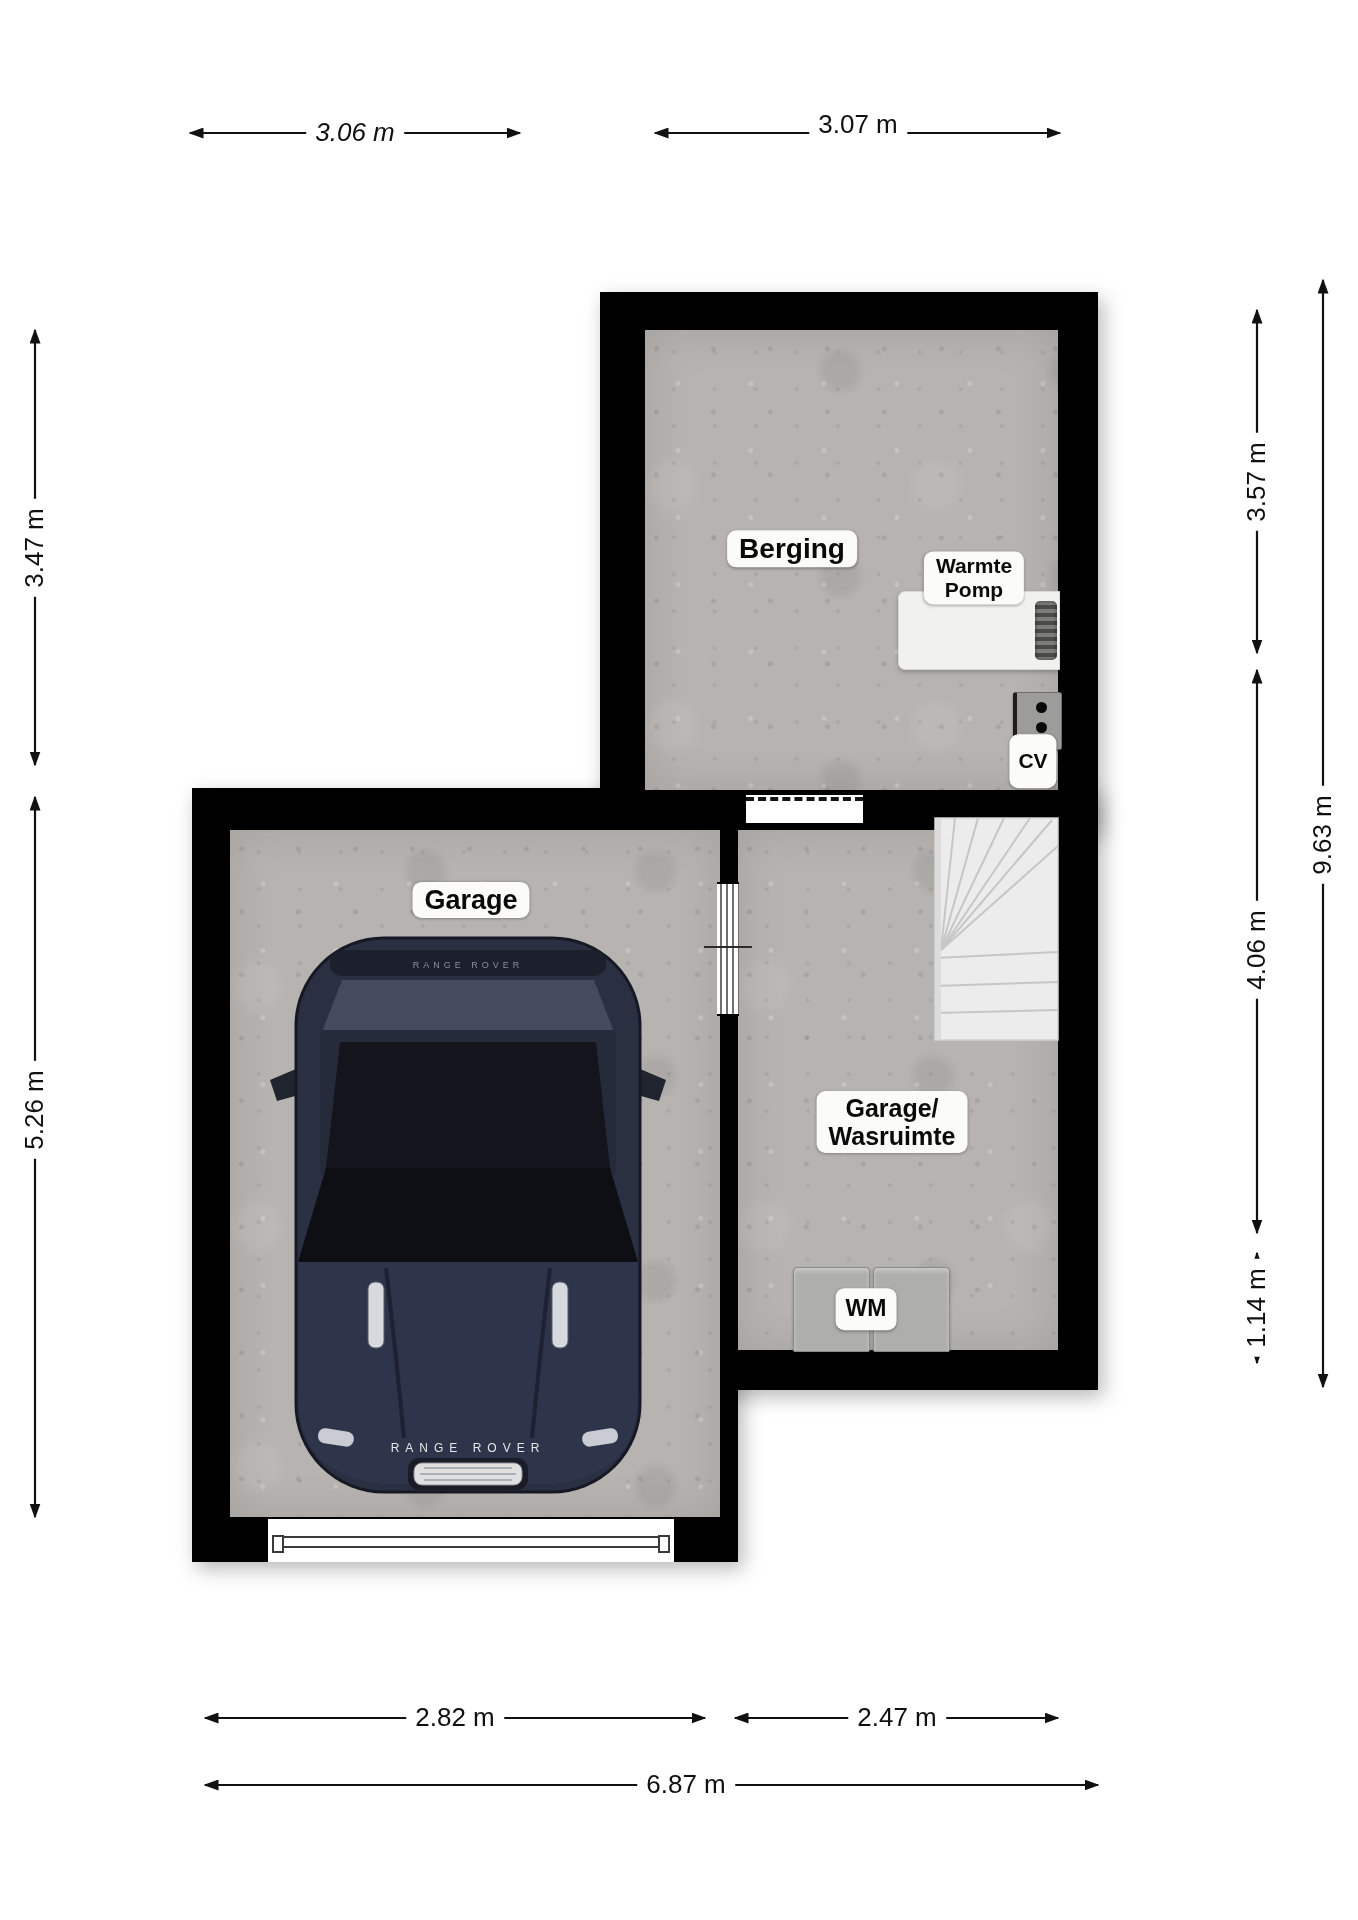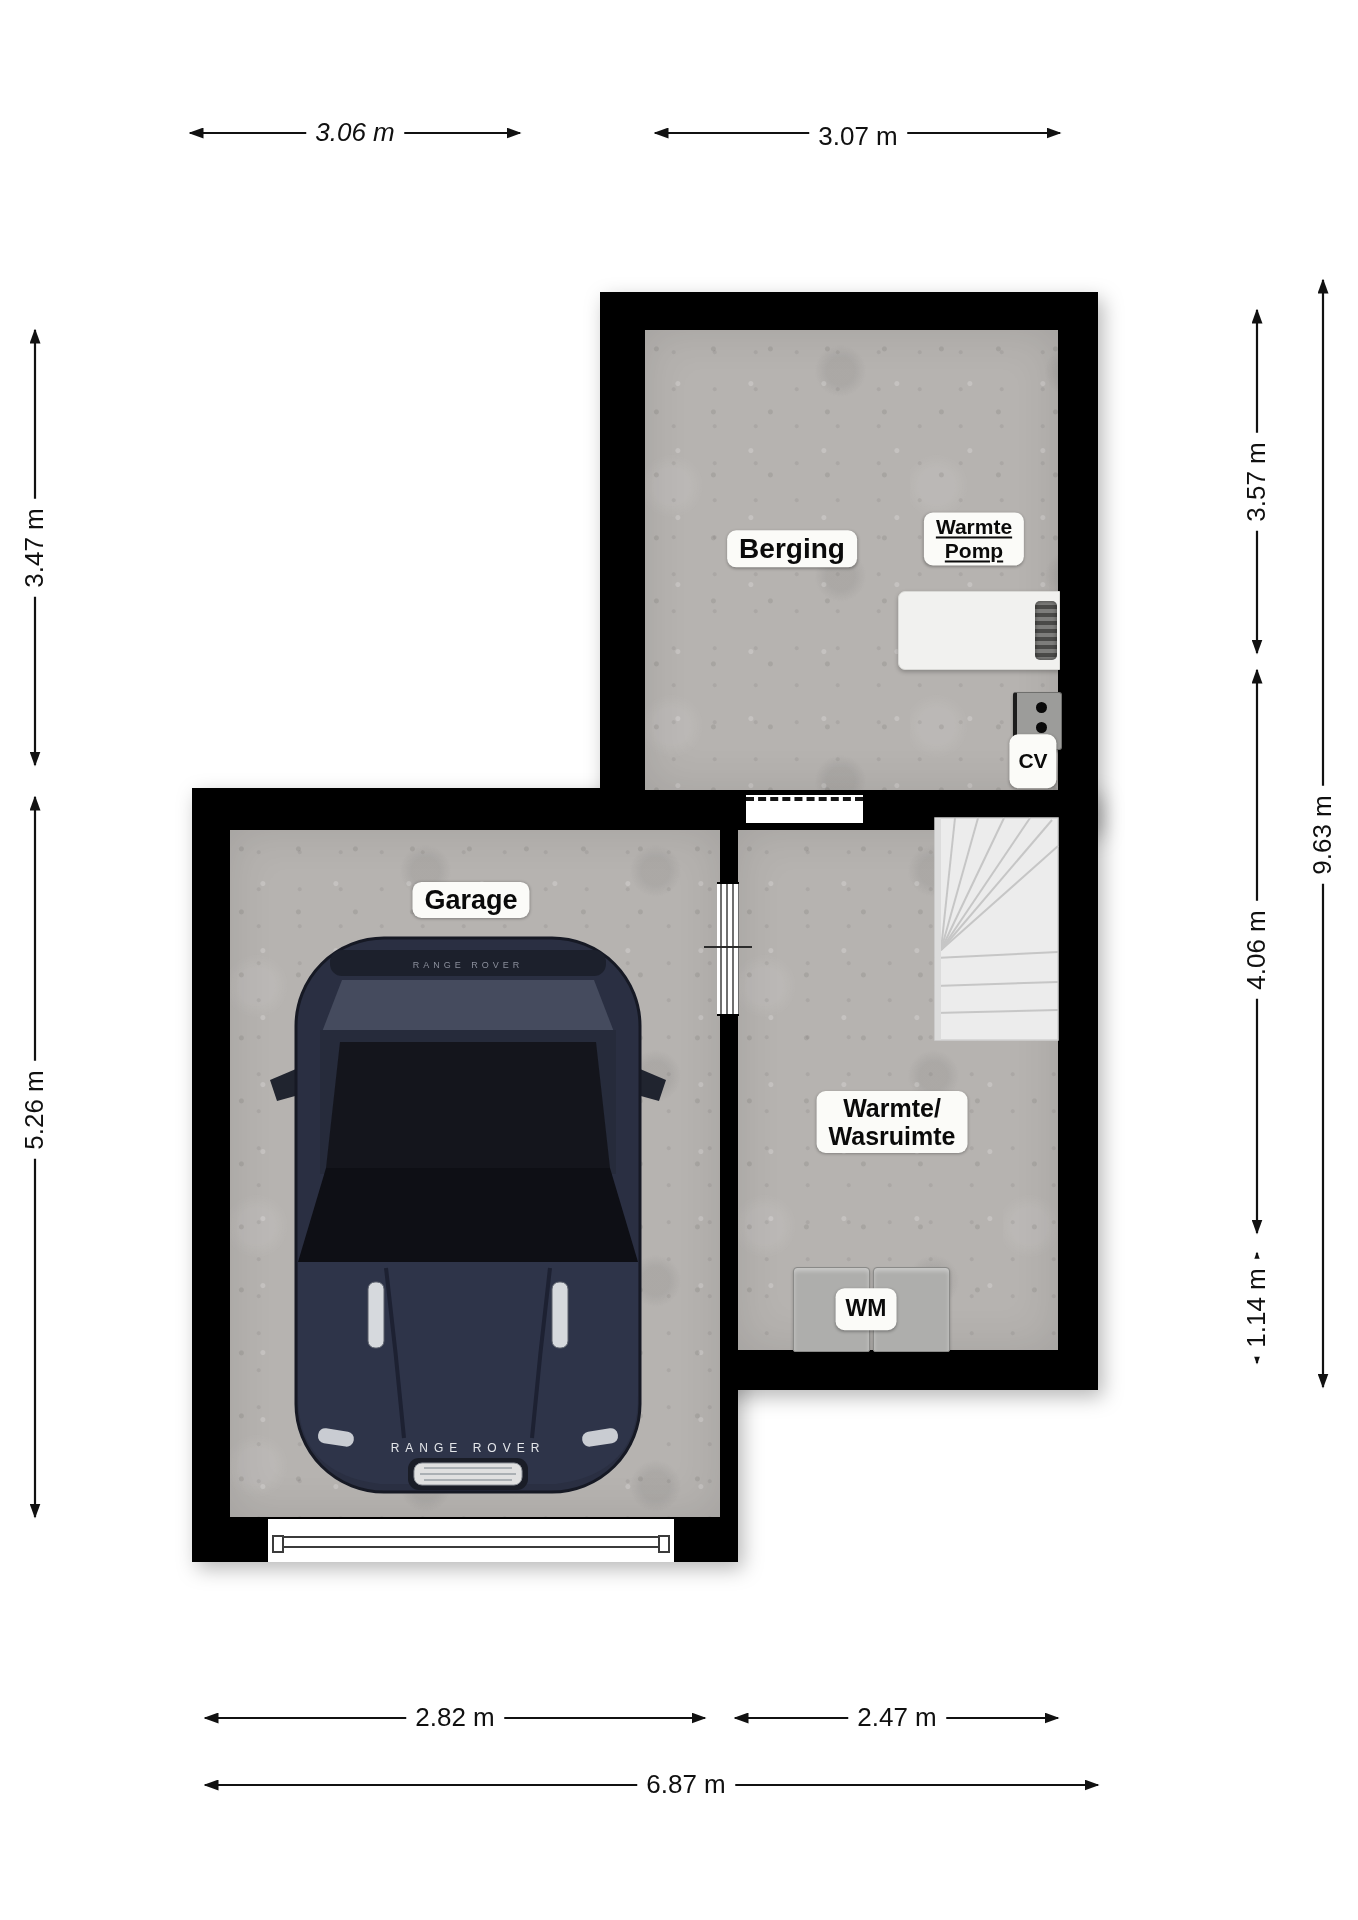--- a/index.html
+++ b/index.html
@@ -153,37 +153,37 @@
       <line x1="1257" y1="670" x2="1257" y2="1233" marker-start="url(#ah)" marker-end="url(#ah)"></line>
       <line x1="1257" y1="1253" x2="1257" y2="1363" marker-start="url(#ah)" marker-end="url(#ah)"></line>
       <line x1="1323" y1="280" x2="1323" y2="1387" marker-start="url(#ah)" marker-end="url(#ah)"></line>
       <line x1="205" y1="1718" x2="705" y2="1718" marker-start="url(#ah)" marker-end="url(#ah)"></line>
       <line x1="735" y1="1718" x2="1058" y2="1718" marker-start="url(#ah)" marker-end="url(#ah)"></line>
       <line x1="205" y1="1785" x2="1098" y2="1785" marker-start="url(#ah)" marker-end="url(#ah)"></line>
     </g>
   </svg>
 
   <div class="dim" style="left:355px;top:133px;font-style:italic;">3.06 m</div>
-  <div class="dim" style="left:858px;top:137px;">3.07 m</div>
+  <div class="dim" style="left:858px;top:125px;">3.07 m</div>
   <div class="dim v" style="left:35px;top:548px;">3.47 m</div>
   <div class="dim v" style="left:35px;top:1110px;">5.26 m</div>
   <div class="dim v" style="left:1257px;top:482px;">3.57 m</div>
   <div class="dim v" style="left:1257px;top:950px;">4.06 m</div>
   <div class="dim v" style="left:1257px;top:1308px;">1.14 m</div>
   <div class="dim v" style="left:1323px;top:835px;">9.63 m</div>
   <div class="dim" style="left:455px;top:1718px;">2.82 m</div>
   <div class="dim" style="left:897px;top:1718px;">2.47 m</div>
   <div class="dim" style="left:686px;top:1785px;">6.87 m</div>
 
   <div class="rlabel" style="left:792px;top:549px;font-size:28px;">Berging</div>
   <div class="rlabel" style="left:471px;top:900px;font-size:27px;">Garage</div>
   <div class="rlabel" style="left:892px;top:1122px;font-size:25px;">
-    <div>Warmte/</div>
+    <div>Garage/</div>
     <div>Wasruimte</div>
   </div>
-  <div class="rlabel" style="left:974px;top:539px;font-size:21px;text-decoration:underline;">
+  <div class="rlabel" style="left:974px;top:578px;font-size:21px;">
     <div>Warmte</div>
     <div>Pomp</div>
   </div>
   <div class="rlabel" style="left:1033px;top:761px;font-size:21px;padding:15px 9px;text-align:right;">CV</div>
   <div class="rlabel" style="left:866px;top:1309px;font-size:23px;padding:8px 10px;">WM</div>
 
 </div>
 
 </body></html>

